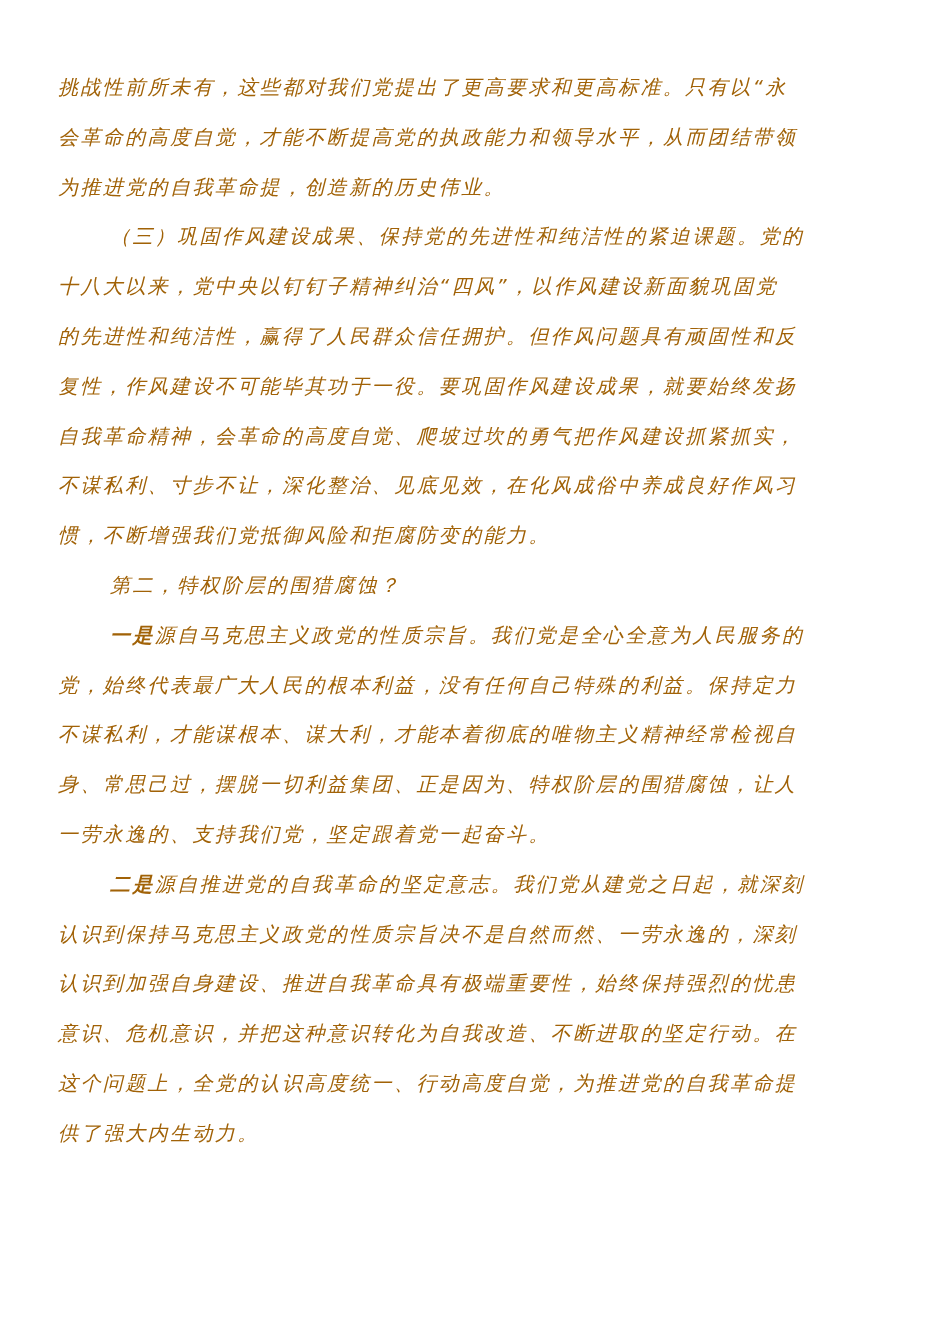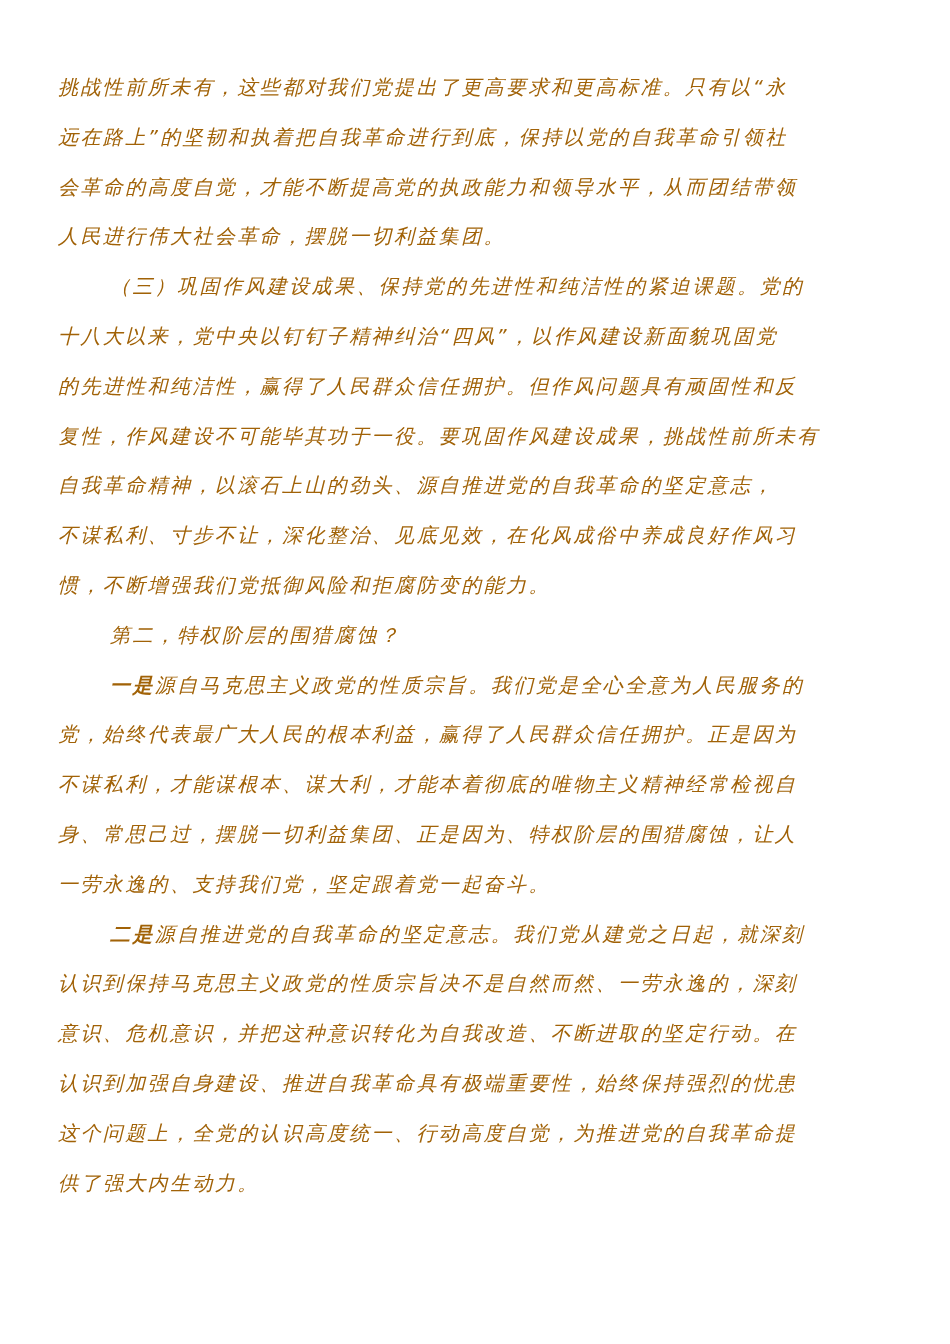--- a/index.html
+++ b/index.html
@@ -16,47 +16,46 @@
   .indent { padding-left: 52px; }
   .bold { font-weight: bold; }
 </style>
 </head>
 <body>
 
 <div class="page">
 
   <div>
     <div class="line">挑战性前所未有，这些都对我们党提出了更高要求和更高标准。只有以“永</div>
-    <div class="line">远在路上”的坚韧和执着把自我革命进行到底，保持以党的自我革命引领社</div>
     <div class="line">会革命的高度自觉，才能不断提高党的执政能力和领导水平，从而团结带领</div>
-    <div class="line">人民进行伟大社会革命，摆脱一切利益集团。</div>
+    <div class="line">为推进党的自我革命提，创造新的历史伟业。</div>
   </div>
 
   <div>
     <div class="line indent">（三）巩固作风建设成果、保持党的先进性和纯洁性的紧迫课题。党的</div>
     <div class="line">十八大以来，党中央以钉钉子精神纠治“四风”，以作风建设新面貌巩固党</div>
     <div class="line">的先进性和纯洁性，赢得了人民群众信任拥护。但作风问题具有顽固性和反</div>
-    <div class="line">复性，作风建设不可能毕其功于一役。要巩固作风建设成果，挑战性前所未有</div>
-    <div class="line">自我革命精神，以滚石上山的劲头、源自推进党的自我革命的坚定意志，</div>
+    <div class="line">复性，作风建设不可能毕其功于一役。要巩固作风建设成果，就要始终发扬</div>
+    <div class="line">自我革命精神，会革命的高度自觉、爬坡过坎的勇气把作风建设抓紧抓实，</div>
     <div class="line">不谋私利、寸步不让，深化整治、见底见效，在化风成俗中养成良好作风习</div>
     <div class="line">惯，不断增强我们党抵御风险和拒腐防变的能力。</div>
   </div>
 
   <div class="line indent">第二，特权阶层的围猎腐蚀？</div>
 
   <div>
     <div class="line indent"><span class="bold">一是</span><span>源自马克思主义政党的性质宗旨。我们党是全心全意为人民服务的</span></div>
-    <div class="line">党，始终代表最广大人民的根本利益，赢得了人民群众信任拥护。正是因为</div>
+    <div class="line">党，始终代表最广大人民的根本利益，没有任何自己特殊的利益。保持定力</div>
     <div class="line">不谋私利，才能谋根本、谋大利，才能本着彻底的唯物主义精神经常检视自</div>
     <div class="line">身、常思己过，摆脱一切利益集团、正是因为、特权阶层的围猎腐蚀，让人</div>
     <div class="line">一劳永逸的、支持我们党，坚定跟着党一起奋斗。</div>
   </div>
 
   <div>
     <div class="line indent"><span class="bold">二是</span><span>源自推进党的自我革命的坚定意志。我们党从建党之日起，就深刻</span></div>
     <div class="line">认识到保持马克思主义政党的性质宗旨决不是自然而然、一劳永逸的，深刻</div>
+    <div class="line">认识到加强自身建设、推进自我革命具有极端重要性，始终保持强烈的忧患</div>
     <div class="line">意识、危机意识，并把这种意识转化为自我改造、不断进取的坚定行动。在</div>
-    <div class="line">认识到加强自身建设、推进自我革命具有极端重要性，始终保持强烈的忧患</div>
     <div class="line">这个问题上，全党的认识高度统一、行动高度自觉，为推进党的自我革命提</div>
     <div class="line">供了强大内生动力。</div>
   </div>
 
 </div>
 
 </body></html>

